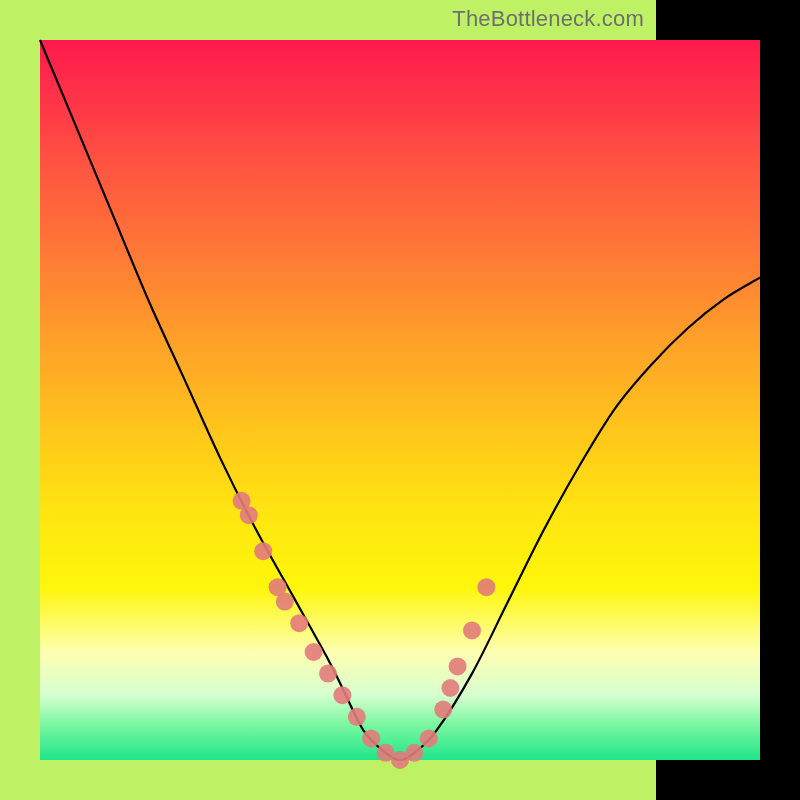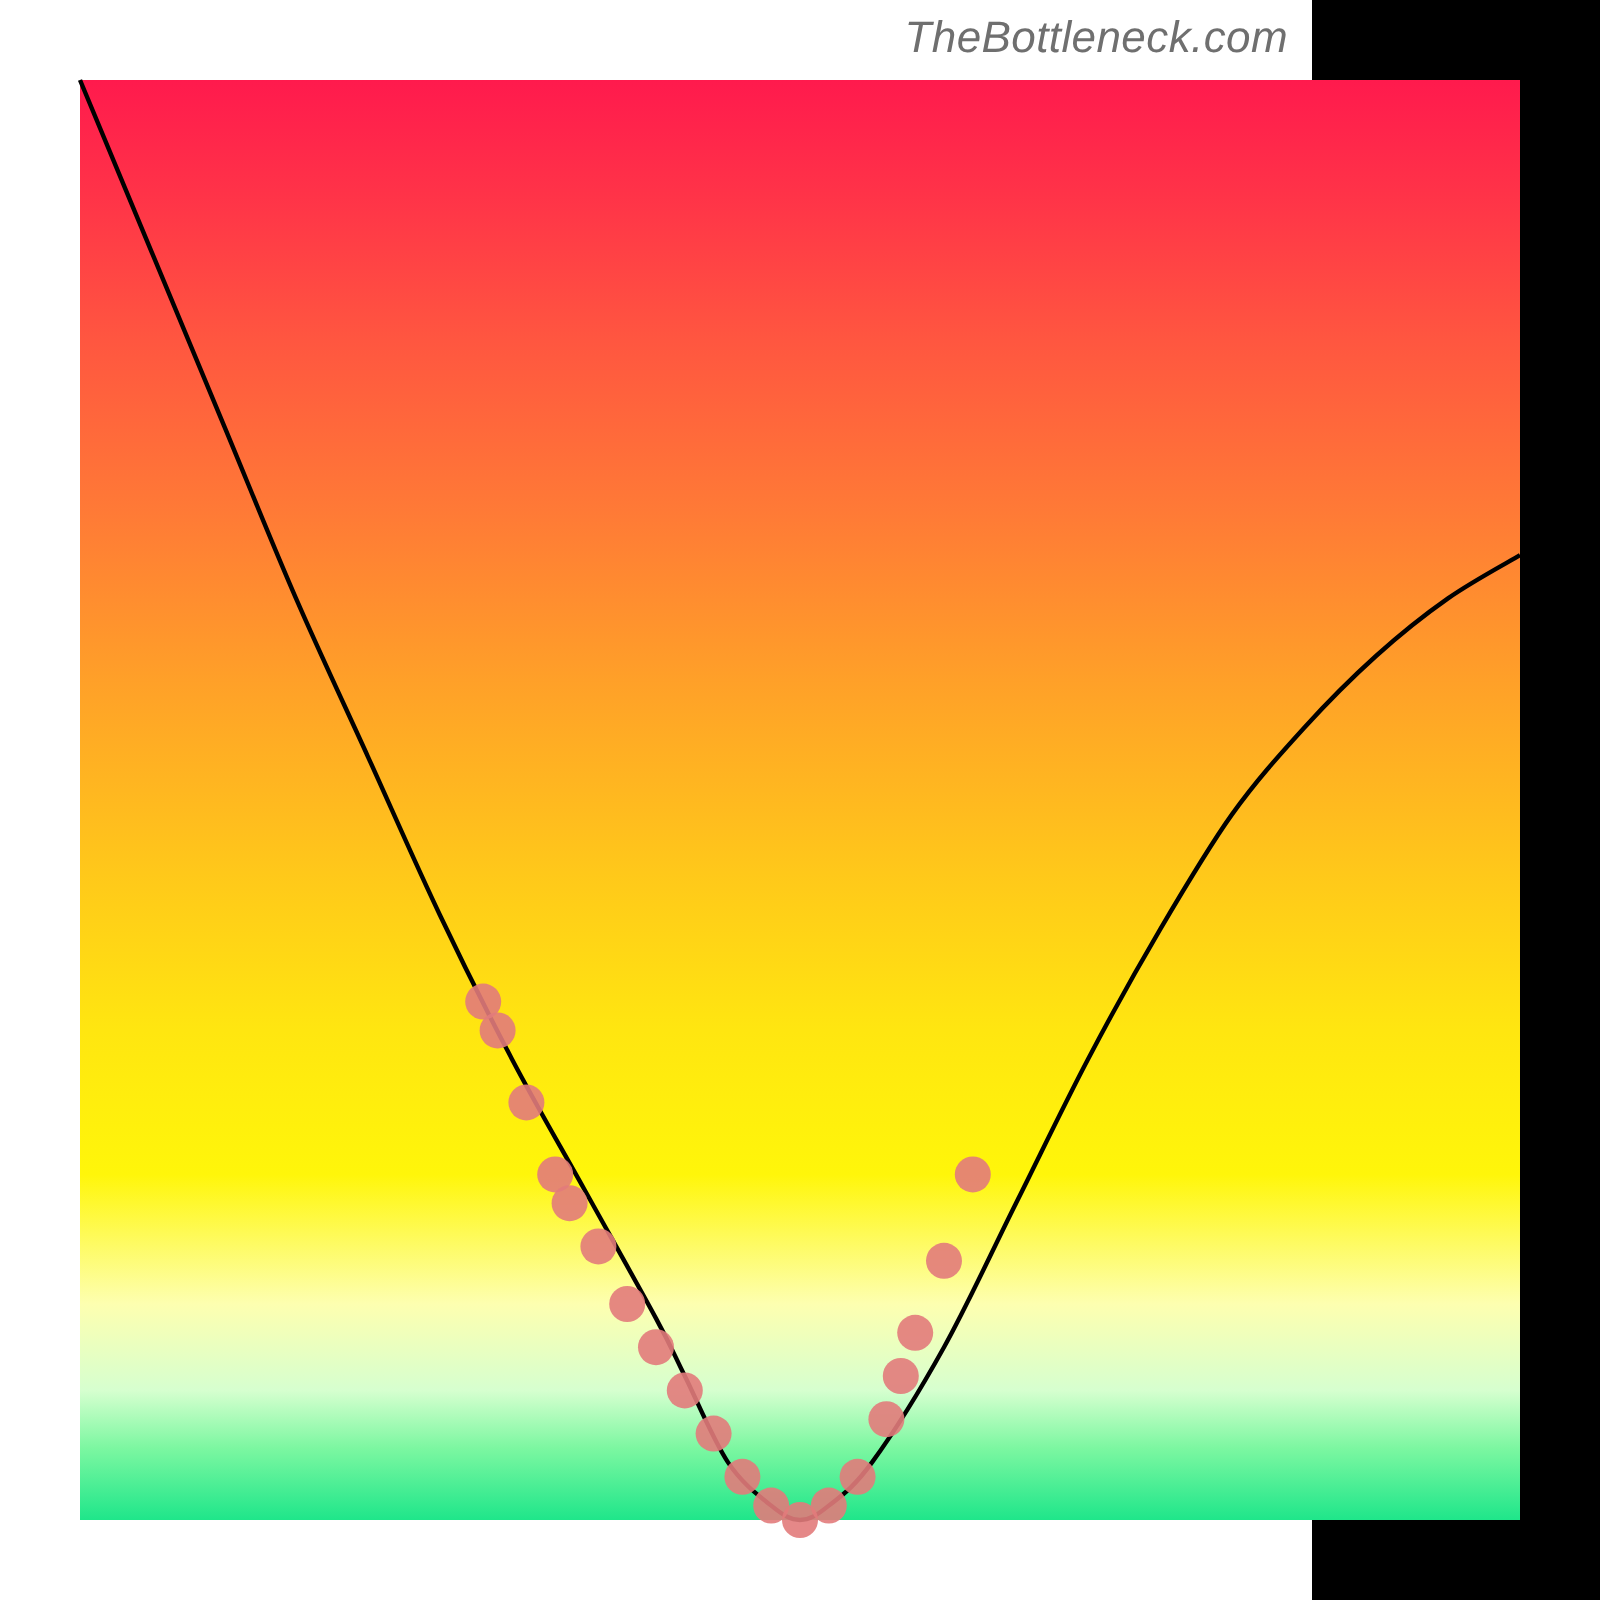--- a/index.html
+++ b/index.html
@@ -8,22 +8,21 @@
     width: 800px;
     height: 800px;
     overflow: hidden;
     background: #000;
     font-family: Arial, Helvetica, sans-serif;
   }
   .frame {
     position: relative;
     width: 656px;
     height: 800px;
-    background: #ffffff;
-    font-style: italic;
+    background: #bef264;
   }
   .plot-area {
     position: absolute;
     left: 40px;
     top: 40px;
     width: 720px;
     height: 720px;
     background: linear-gradient(to bottom,
       #ff1a4d 0%,
       #ff3348 8%,

